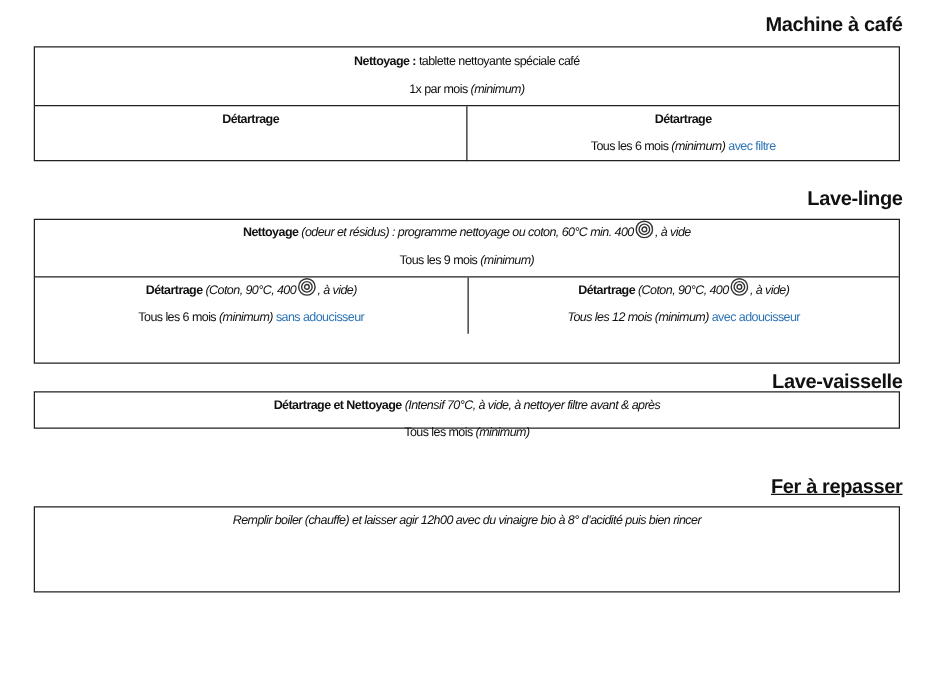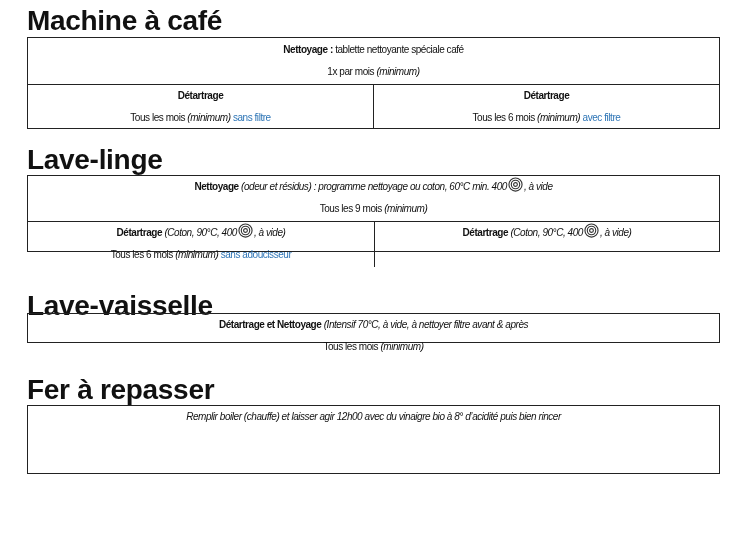--- a/index.html
+++ b/index.html
@@ -1,17 +1,17 @@
 <!DOCTYPE html>
 <html><head>
 <meta charset="utf-8">
 <style>
   html, body { margin:0; padding:0; background:#ffffff; }
   body { width:740px; height:545px; position:relative; font-family:"Liberation Sans", sans-serif; color:#111; overflow:hidden; }
-  .section-title { position:absolute; left:27px; width:695px; text-align:left; font-weight:bold; font-size:28px; line-height:24px; letter-spacing:-0.3px; }
+  .section-title { position:absolute; left:27px; width:695px; text-align:right; font-weight:bold; font-size:16px; line-height:24px; letter-spacing:-0.3px; }
   .box { position:absolute; left:27px; width:693px; border:1.5px solid #222; box-sizing:border-box; }
   .row { display:flex; border-top:1.5px solid #222; }
   .row:first-child { border-top:none; }
   .cell { flex:1; text-align:center; font-size:10px; line-height:22px; padding:0 2px; box-sizing:border-box; white-space:nowrap; }
   .cell + .cell { border-left:1.5px solid #222; }
   .line { display:block; }
   b { font-weight:bold; }
   i { }
   .blue { color:#2e75b6; }
   .spin { display:inline-block; width:15px; height:15px; vertical-align:-2px; margin:0 1px; }
@@ -24,31 +24,30 @@
 <div class="box" style="top:37px; height:92px;">
   <div class="row" style="height:46px;">
     <div class="cell cond" style="padding-top:1px;">
       <span class="line"><b>Nettoyage :</b> <span>tablette nettoyante spéciale café</span></span>
       <span class="line"><span>1x par mois</span> <i>(minimum)</i></span>
     </div>
   </div>
   <div class="row" style="height:44px;">
     <div class="cell cond">
       <span class="line"><b>Détartrage</b></span>
-      <span class="line"><span>Tous les mois</span> <i>(minimum)</i> <span class="blue">sans filtre</span></span>
     </div>
     <div class="cell cond">
       <span class="line"><b>Détartrage</b></span>
       <span class="line"><span>Tous les 6 mois</span> <i>(minimum)</i> <span class="blue">avec filtre</span></span>
     </div>
   </div>
 </div>
 
 <div class="section-title" style="top:148px;">Lave-linge</div>
-<div class="box" style="top:175px; height:77px;">
+<div class="box" style="top:175px; height:116px;">
   <div class="row" style="height:45px;">
     <div class="cell cond">
       <span class="line"><b>Nettoyage</b> <i>(odeur et résidus) : programme nettoyage ou coton, 60°C min. 400</i><svg class="spin" viewBox="0 0 16 16">
             <circle cx="8" cy="8" r="7" fill="none" stroke="#333" stroke-width="1.2"></circle>
             <circle cx="8" cy="8" r="4.5" fill="none" stroke="#333" stroke-width="1.2"></circle>
             <circle cx="8" cy="8" r="2" fill="none" stroke="#333" stroke-width="1.2"></circle>
           </svg><i>, à vide</i></span>
       <span class="line"><span>Tous les 9 mois</span> <i>(minimum)</i></span>
     </div>
   </div>
@@ -60,34 +59,35 @@
             <circle cx="8" cy="8" r="2" fill="none" stroke="#333" stroke-width="1.2"></circle>
           </svg><i>, à vide)</i></span>
       <span class="line"><span>Tous les 6 mois</span> <i>(minimum)</i> <span class="blue">sans adoucisseur</span></span>
     </div>
     <div class="cell cond">
       <span class="line"><b>Détartrage</b> <i>(Coton, 90°C, 400</i><svg class="spin" viewBox="0 0 16 16">
             <circle cx="8" cy="8" r="7" fill="none" stroke="#333" stroke-width="1.2"></circle>
             <circle cx="8" cy="8" r="4.5" fill="none" stroke="#333" stroke-width="1.2"></circle>
             <circle cx="8" cy="8" r="2" fill="none" stroke="#333" stroke-width="1.2"></circle>
           </svg><i>, à vide)</i></span>
+      <span class="line"><i>Tous les 12 mois (minimum)</i> <span class="blue">avec adoucisseur</span></span>
     </div>
   </div>
 </div>
 
 <div class="section-title" style="top:294px;">Lave-vaisselle</div>
 <div class="box" style="top:313px; height:30px;">
   <div class="row" style="height:44px;">
     <div class="cell cond">
       <span class="line"><b>Détartrage et Nettoyage</b> <i>(Intensif 70°C, à vide, à nettoyer filtre avant &amp; après</i></span>
       <span class="line"><span>Tous les mois</span> <i>(minimum)</i></span>
     </div>
   </div>
 </div>
 
-<div class="section-title" style="top:378px;">Fer à repasser</div>
+<div class="section-title" style="top:378px;text-decoration:underline;">Fer à repasser</div>
 <div class="box" style="top:405px; height:69px;">
   <div class="row" style="height:67px;">
     <div class="cell cond">
       <span class="line"><i>Remplir boiler (chauffe) et laisser agir 12h00 avec du vinaigre bio à 8° d’acidité puis bien rincer</i></span>
     </div>
   </div>
 </div>
 
 </body></html>

